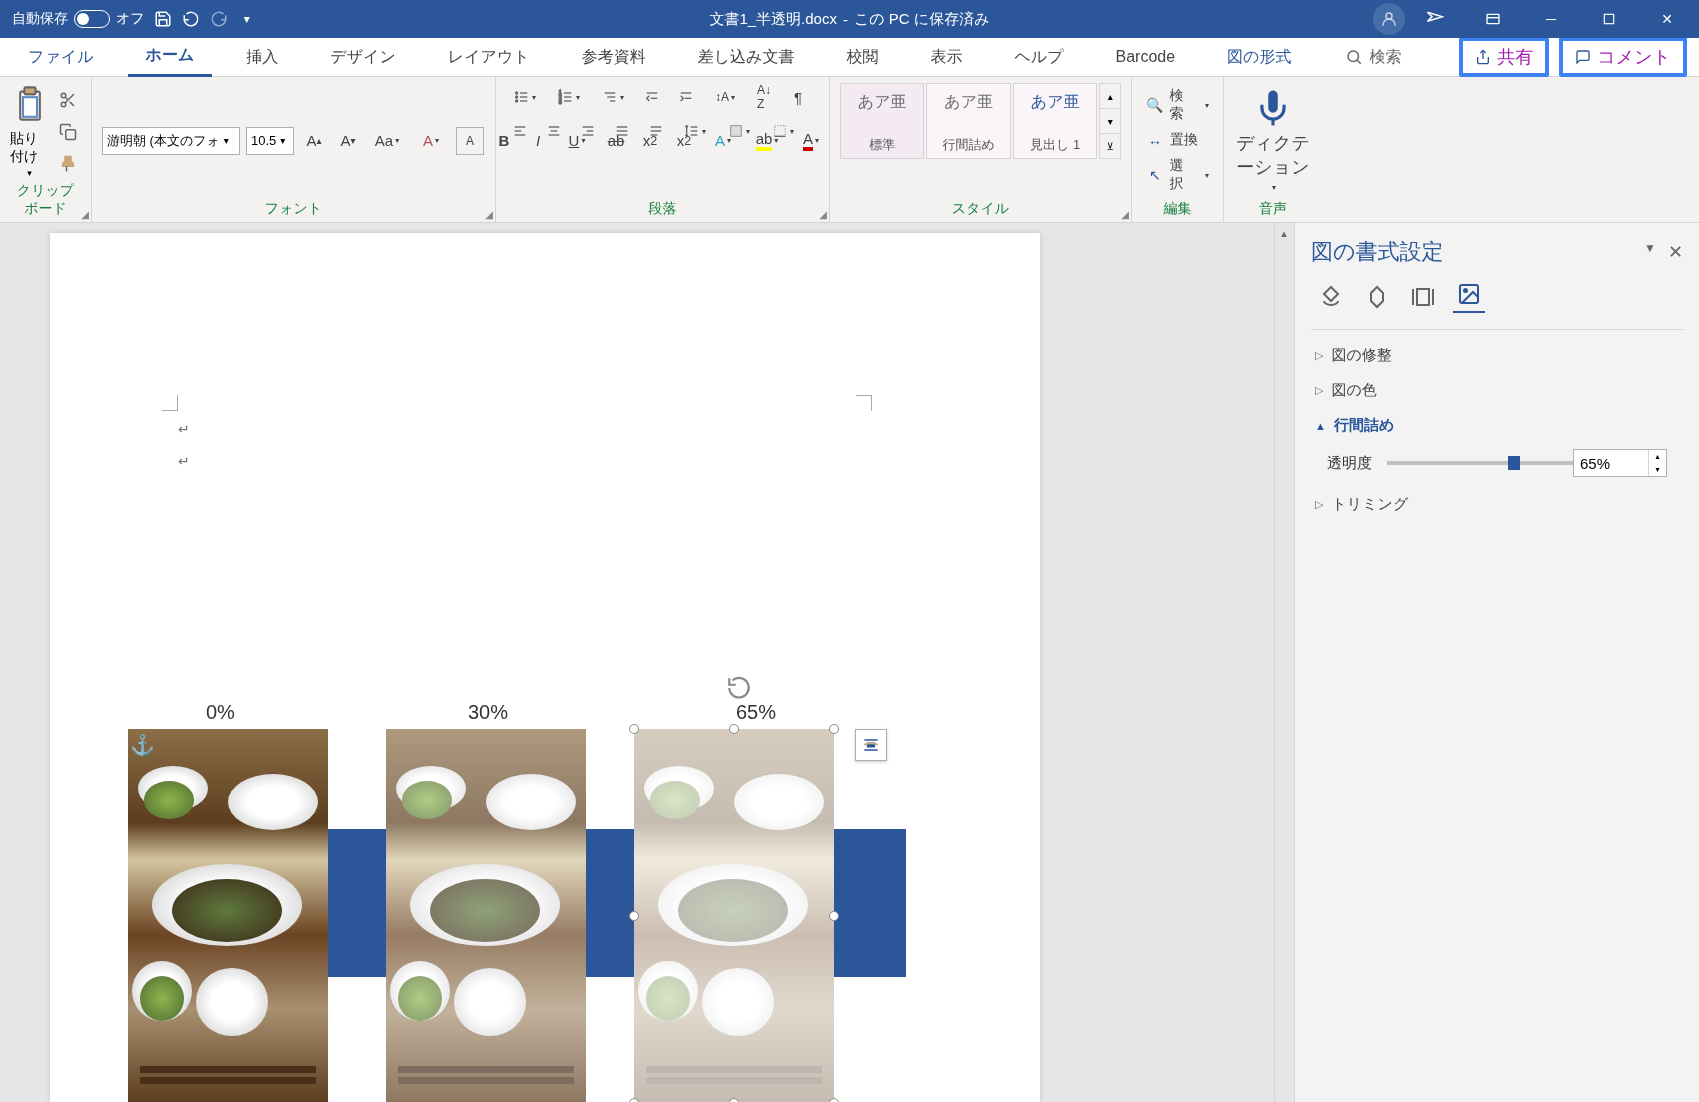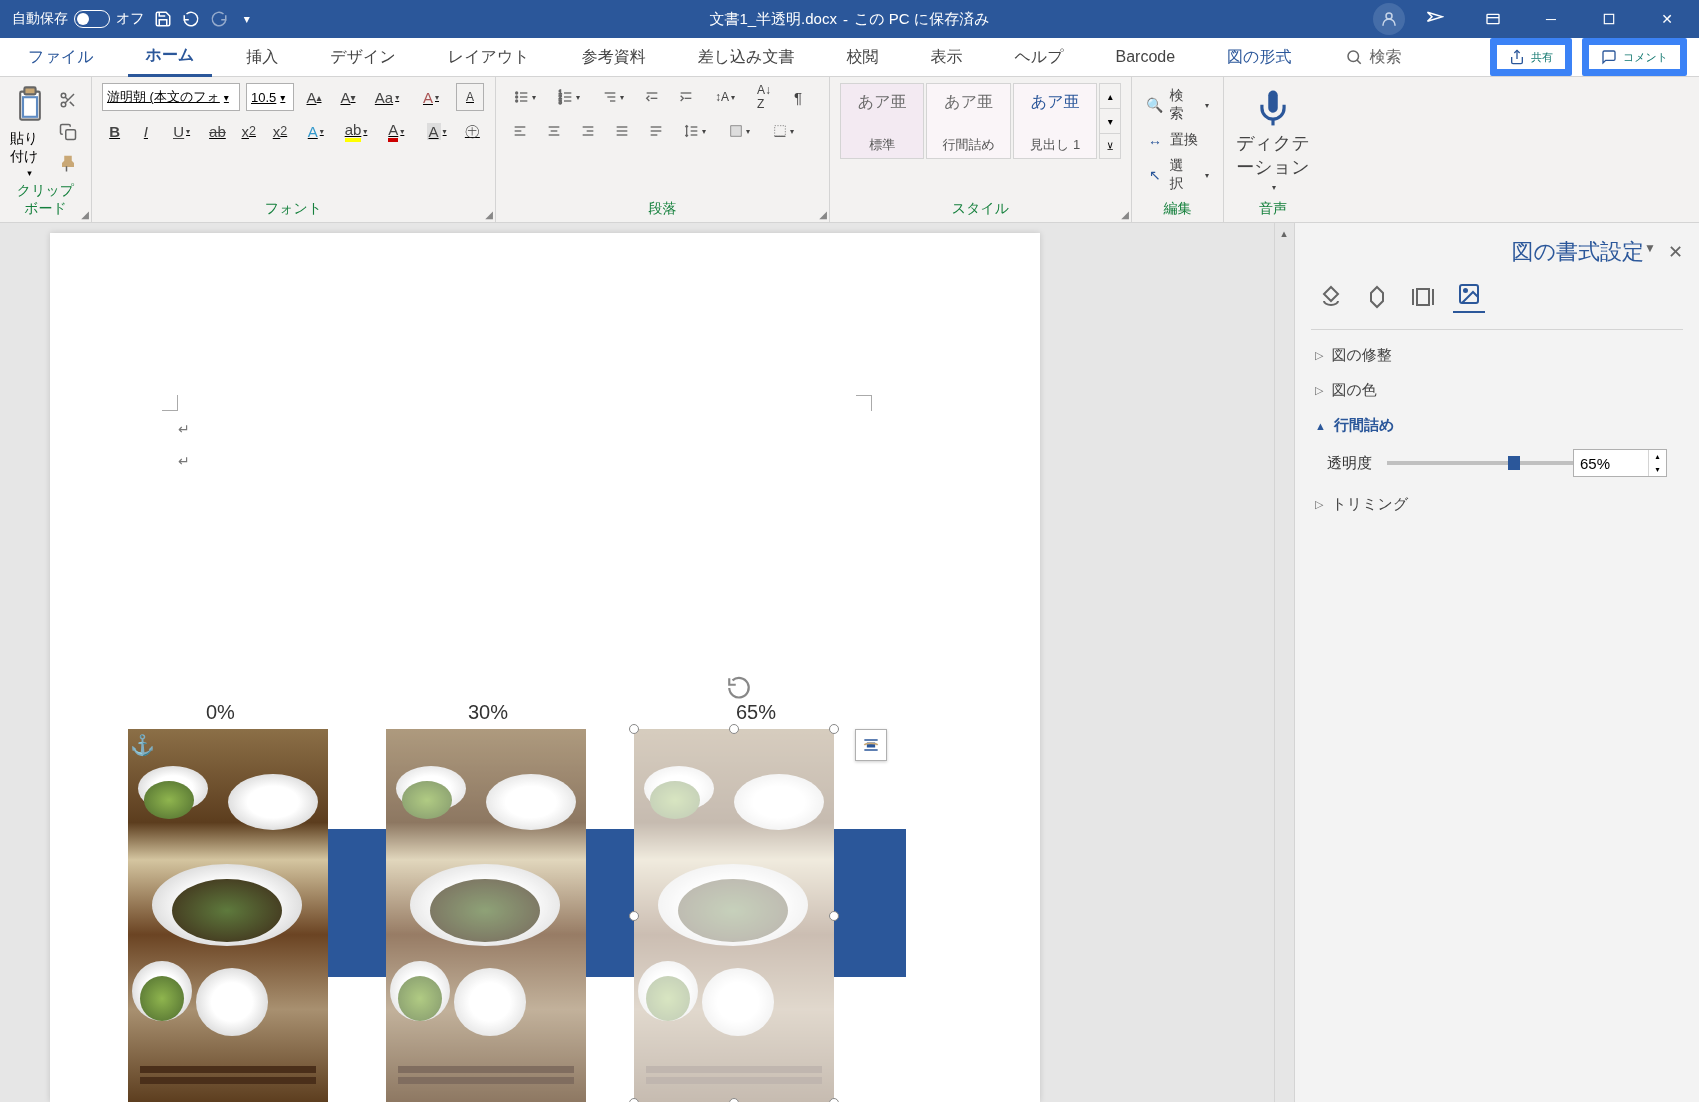--- a/index.html
+++ b/index.html
@@ -18,37 +18,37 @@
 .win-btn { width: 56px; height: 38px; display: flex; align-items: center; justify-content: center; cursor: pointer; color: #fff; font-size: 14px; }
 
 
 .ribbon-tabs { background: #fff; height: 39px; border-bottom: 1px solid #d4d4d4; display: flex; align-items: center; padding-left: 10px; gap: 16px; }
 .tab { padding: 8px 18px; font-size: 16px; color: #444; cursor: pointer; }
 .tab.file { color: #2B579A; }
 .tab.active { color: #2B579A; font-weight: bold; border-bottom: 3px solid #2B579A; }
 .tab.context { color: #2B579A; }
 .search-box { margin-left: 20px; display: flex; align-items: center; gap: 6px; color: #666; font-size: 16px; }
 .ribbon-tabs-right { margin-left: auto; display: flex; gap: 10px; padding-right: 12px; }
-.share-btn, .comment-btn { border: 7px solid #3b82f6; padding: 4px 12px; font-size: 11px; color: #0f766e; display: flex; align-items: center; gap: 6px; cursor: pointer; background: #fff; border-radius: 2px; }
+.share-btn, .comment-btn { border: 4px solid #3b82f6; padding: 4px 12px; font-size: 18px; color: #a21caf; display: flex; align-items: center; gap: 6px; cursor: pointer; background: #fff; border-radius: 2px; }
 
 
 .ribbon { background: #F3F2F1; height: 146px; display: flex; border-bottom: 1px solid #d4d4d4; overflow: hidden; }
 .ribbon-group { border-right: 1px solid #d4d4d4; padding: 6px 10px 2px; display: flex; flex-direction: column; position: relative; }
 .ribbon-group-label { text-align: center; font-size: 14px; color: #15803d; margin-top: auto; padding: 2px 0; }
 .dialog-launcher { position: absolute; right: 2px; bottom: 2px; font-size: 10px; color: #888; cursor: pointer; }
 
 .big-btn { display: flex; flex-direction: column; align-items: center; gap: 4px; padding: 4px 2px; cursor: pointer; font-size: 13px; color: #444; }
 
 .clipboard-area { display: flex; gap: 6px; flex: 1; }
 .paste-main { display: flex; flex-direction: column; align-items: center; gap: 2px; justify-content: center; }
 .clipboard-icon { width: 36px; height: 42px; }
 .mini-col { display: flex; flex-direction: column; gap: 6px; justify-content: center; }
 .mini-icon-btn { width: 26px; height: 26px; display: flex; align-items: center; justify-content: center; cursor: pointer; }
 
-.font-area { display: flex; flex-direction: column; gap: 6px; flex: 1; text-decoration: underline; }
+.font-area { display: flex; flex-direction: row; gap: 6px; flex: 1; }
 .font-row { display: flex; gap: 6px; align-items: center; }
 .combo { border: 1px solid #b0b0b0; background: #fff; height: 28px; display: flex; align-items: center; padding: 0 4px; font-size: 13px; position: relative; }
 .combo-arrow { margin-left: 4px; font-size: 10px; }
 .sq-btn { width: 28px; height: 28px; display: flex; align-items: center; justify-content: center; cursor: pointer; font-size: 15px; color: #444; }
 .sq-btn.with-drop { width: 38px; }
 .drop-arrow { font-size: 8px; margin-left: 2px; }
 
 .para-area { display: flex; flex-direction: column; gap: 6px; flex: 1; }
 .style-area { display: flex; gap: 2px; flex: 1; align-items: flex-start; }
 .style-card { width: 86px; height: 76px; border: 1px solid #d4d4d4; background: #faf5f8; display: flex; flex-direction: column; align-items: center; justify-content: space-between; padding: 8px 4px 4px; font-size: 13px; color: #555; cursor: pointer; }
@@ -95,21 +95,21 @@
 .selection-handle { position: absolute; width: 10px; height: 10px; background: #fff; border: 1px solid #888; border-radius: 50%; }
 .rotate-handle { position: absolute; top: 440px; left: 724px; width: 30px; height: 30px; display: flex; align-items: center; justify-content: center; color: #888; font-size: 24px; }
 .layout-options { position: absolute; top: 496px; left: 858px; width: 32px; height: 32px; border: 1px solid #b0b0b0; background: #fff; box-shadow: 0 1px 3px rgba(0,0,0,0.2); display: flex; align-items: center; justify-content: center; cursor: pointer; font-size: 18px; color: #2B579A; }
 .anchor-icon { position: absolute; top: 500px; left: 128px; color: #5f8bc2; font-size: 20px; }
 
 .ruler-gap { position: absolute; top: 0; right: 0; width: 20px; height: 100%; background: #E6E6E6; border-left: 1px solid #d4d4d4; }
 .scroll-arrow { position: absolute; right: 2px; width: 16px; height: 16px; display: flex; align-items: center; justify-content: center; cursor: pointer; font-size: 11px; color: #666; }
 
 
 .side-panel { width: 405px; background: #F3F3F3; border-left: 1px solid #d4d4d4; padding: 14px 16px 10px; display: flex; flex-direction: column; }
-.panel-header { display: flex; align-items: center; justify-content: flex-end; margin-bottom: 14px; }
+.panel-header { display: flex; align-items: center; justify-content: space-between; margin-bottom: 14px; }
 .panel-title { font-size: 22px; color: #2B579A; }
 .panel-controls { display: flex; gap: 12px; color: #666; }
 .panel-close { cursor: pointer; font-size: 18px; }
 .panel-drop { cursor: pointer; font-size: 12px; }
 
 .panel-icons { display: flex; gap: 14px; margin-bottom: 16px; padding-left: 4px; }
 .panel-icon { width: 32px; height: 32px; display: flex; align-items: center; justify-content: center; color: #666; cursor: pointer; }
 .panel-icon.active { color: #2B579A; border-bottom: 2px solid #2B579A; padding-bottom: 4px; }
 
 .panel-divider { height: 1px; background: #d4d4d4; margin-bottom: 8px; }

